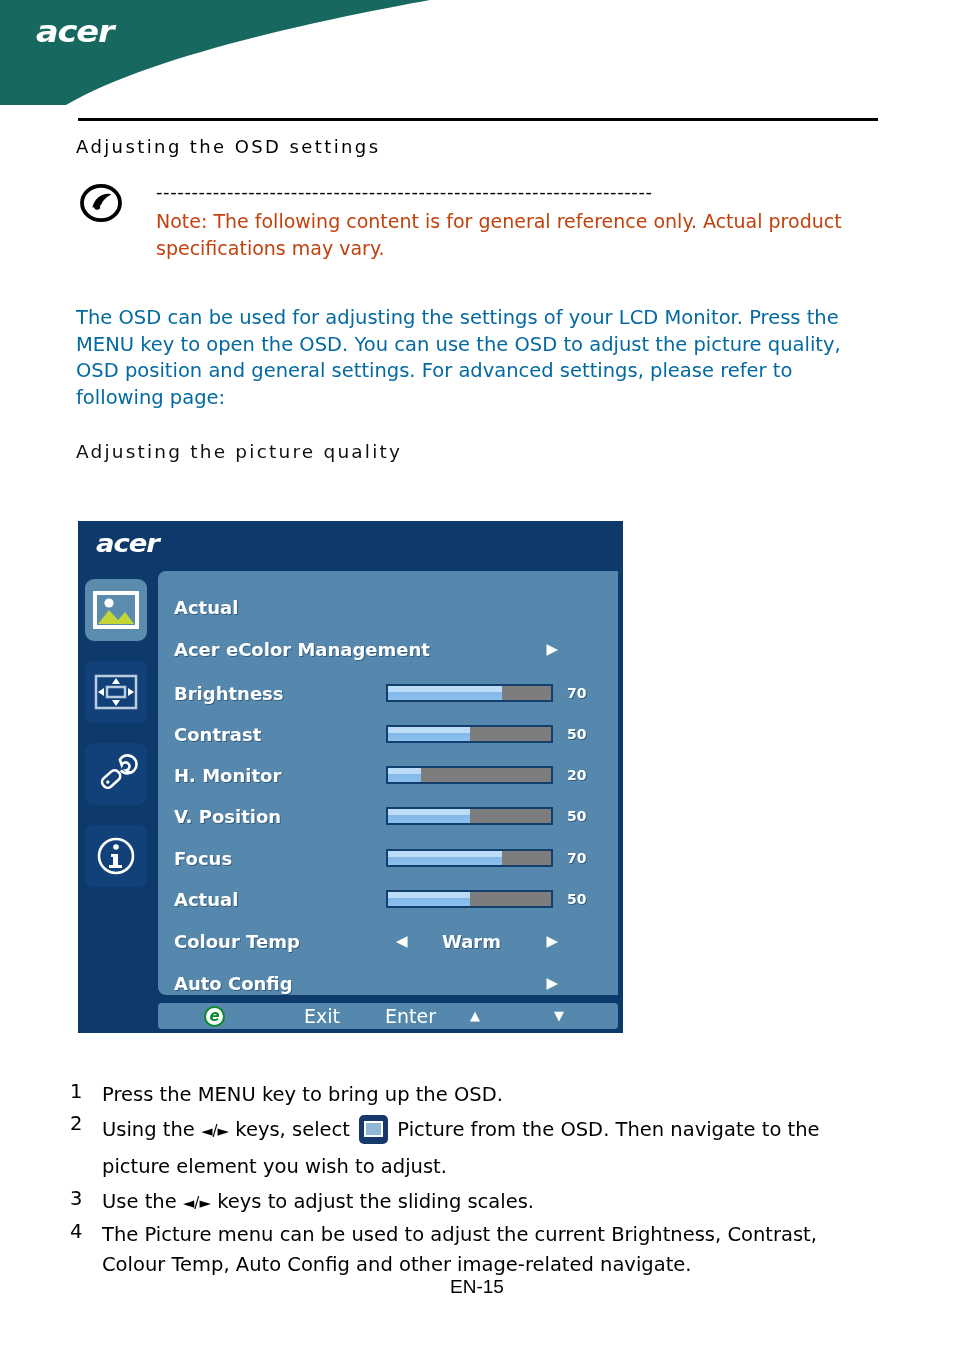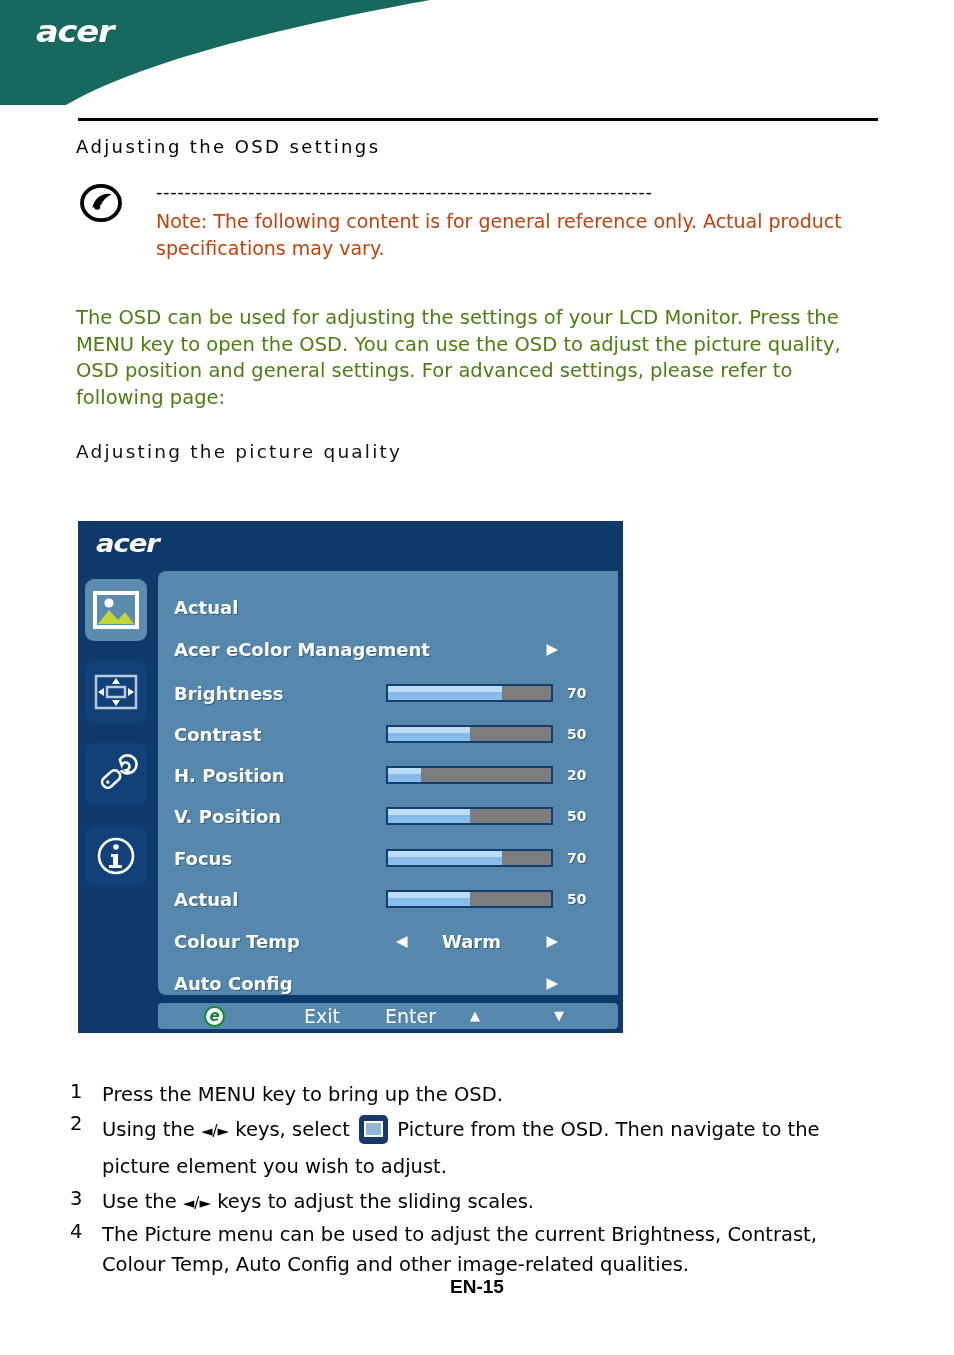--- a/index.html
+++ b/index.html
@@ -94,21 +94,21 @@
     width: 700px;
   }
 
   
   .body-para {
     position: absolute;
     left: 76px; top: 305px;
     width: 790px;
     font-size: 19.5px;
     line-height: 26.5px;
-    color: #4d7c0f;
+    color: #0369a1;
   }
 
   
   .osd {
     position: absolute;
     left: 78px; top: 521px;
     width: 545px;
     height: 512px;
     background: #0d3a6b;
     overflow: hidden;
@@ -299,21 +299,21 @@
   }
 
   
   .page-footer {
     position: absolute;
     left: 0; top: 1276px;
     width: 954px;
     text-align: center;
     font-family: "Liberation Sans", sans-serif;
     font-size: 19px;
-    font-weight: bold;
+    font-weight: normal;
     color: #000;
   }
 </style>
 </head>
 <body>
 
 <div class="header-banner">
   <svg width="954" height="105" viewBox="0 0 954 105" xmlns="http://www.w3.org/2000/svg">
     <path d="M0,0 H430 C330,18 150,55 66,105 H0 Z" fill="#176960"></path>
   </svg>
@@ -407,21 +407,21 @@
 
     <div class="osd-row" style="top:143px">
       <span class="osd-label">Contrast</span>
       <span class="osd-slider">
           <i class="osd-slider-fill" style="width:50%"></i>
         </span>
       <span class="osd-value">50</span>
     </div>
 
     <div class="osd-row" style="top:184px">
-      <span class="osd-label">H. Position</span>
+      <span class="osd-label">H. Monitor</span>
       <span class="osd-slider">
           <i class="osd-slider-fill" style="width:20%"></i>
         </span>
       <span class="osd-value">20</span>
     </div>
 
     <div class="osd-row" style="top:225px">
       <span class="osd-label">V. Position</span>
       <span class="osd-slider">
           <i class="osd-slider-fill" style="width:50%"></i>
@@ -481,18 +481,18 @@
     <span class="step-text"><span>Using the </span><span class="key-glyph">◄/►</span><span> keys, select </span><span class="inline-pic-icon"><i></i></span><span> Picture from the OSD. Then navigate to the picture element you wish to adjust.</span></span>
   </div>
 
   <div class="step">
     <span class="step-num">3</span>
     <span class="step-text tight"><span>Use the </span><span class="key-glyph">◄/►</span><span> keys to adjust the sliding scales.</span></span>
   </div>
 
   <div class="step">
     <span class="step-num">4</span>
-    <span class="step-text tight">The Picture menu can be used to adjust the current Brightness, Contrast, Colour Temp, Auto Config and other image-related qualities.</span>
+    <span class="step-text tight">The Picture menu can be used to adjust the current Brightness, Contrast, Colour Temp, Auto Config and other image-related navigate.</span>
   </div>
 
 </div>
 
 <div class="page-footer">EN-15</div>
 
 </body></html>

